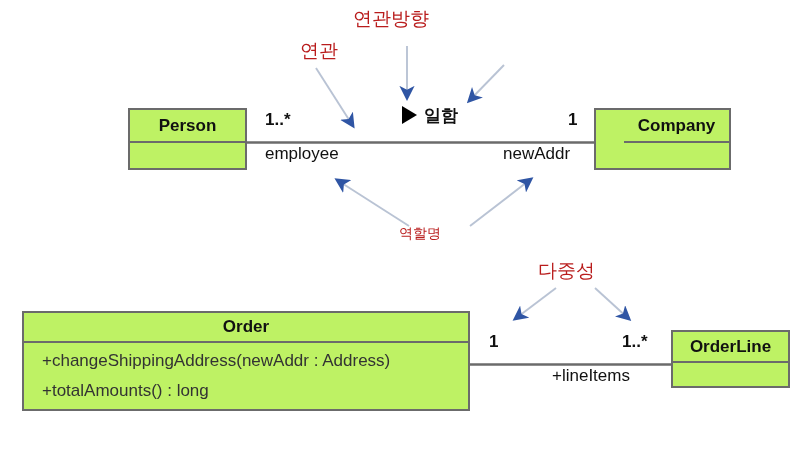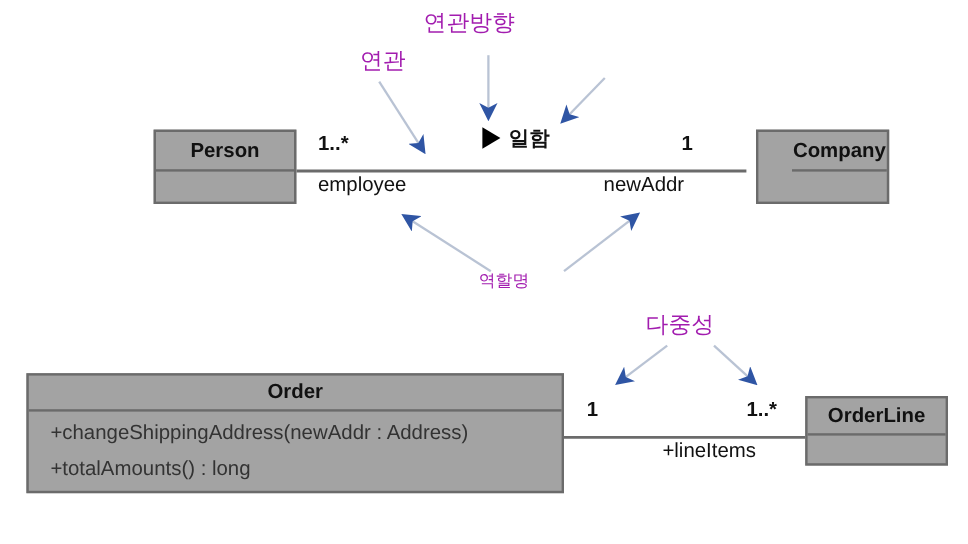--- a/index.html
+++ b/index.html
@@ -20,21 +20,21 @@
     left: 0;
     top: 0;
     width: 807px;
     height: 453px;
   }
   
   .uml-class {
     position: absolute;
     box-sizing: border-box;
     border: 2px solid #6b6b6b;
-    background: #a3a3a3;
+    background: #bef264;
   }
   .uml-class .cls-name {
     box-sizing: border-box;
     width: 100%;
     text-align: center;
     font-weight: bold;
     color: #111111;
     border-bottom: 2px solid #6b6b6b;
     white-space: nowrap;
     overflow: hidden;
@@ -48,21 +48,21 @@
     white-space: nowrap;
     padding-left: 18px;
   }
   
   .lbl {
     position: absolute;
     white-space: nowrap;
     color: #222222;
   }
   .lbl-anno {
-    color: #a21caf;
+    color: #b91c1c;
   }
   .lbl-mult {
     color: #111111;
     font-weight: bold;
   }
   .lbl-role {
     color: #111111;
   }
   .lbl-assocname {
     color: #111111;
@@ -104,21 +104,21 @@
 
     <line x1="556" y1="288" x2="515" y2="319" stroke="#b9c3d4" stroke-width="1.9" marker-end="url(#anno-arrow)"></line>
     <line x1="595" y1="288" x2="629" y2="319" stroke="#b9c3d4" stroke-width="1.9" marker-end="url(#anno-arrow)"></line>
   </svg>
 
   <div class="uml-class" style="left:128px; top:108px; width:119px; height:62px;">
     <div class="cls-name" style="height:33px; line-height:31px; font-size:17px;">Person</div>
     <div class="cls-body" style="height:27px;"></div>
   </div>
 
-  <div class="uml-class" style="left:630px; top:108px; width:111px; height:62px;padding-left:28px;">
+  <div class="uml-class" style="left:594px; top:108px; width:137px; height:62px;padding-left:28px;">
     <div class="cls-name" style="height:33px; line-height:31px; font-size:17px;">Company</div>
     <div class="cls-body" style="height:27px;"></div>
   </div>
 
   <div class="tri-right" style="left:402px; top:106px;"></div>
 
   <div class="lbl lbl-assocname" style="left:424px; top:104px; font-size:17px;">일함</div>
 
   <div class="lbl lbl-mult" style="left:265px; top:110px; font-size:17px;">1..*</div>
 

